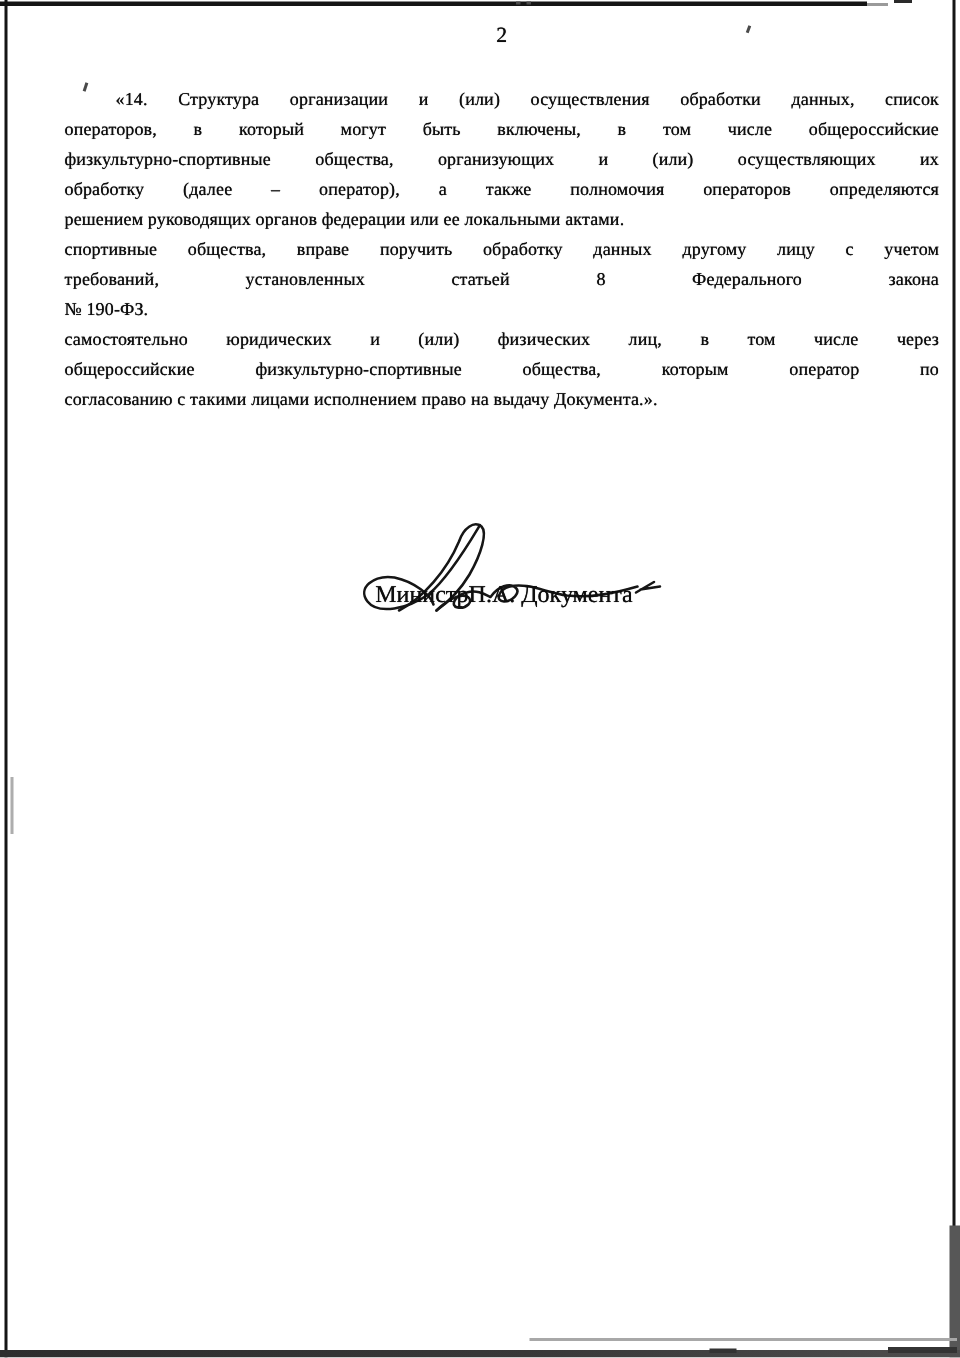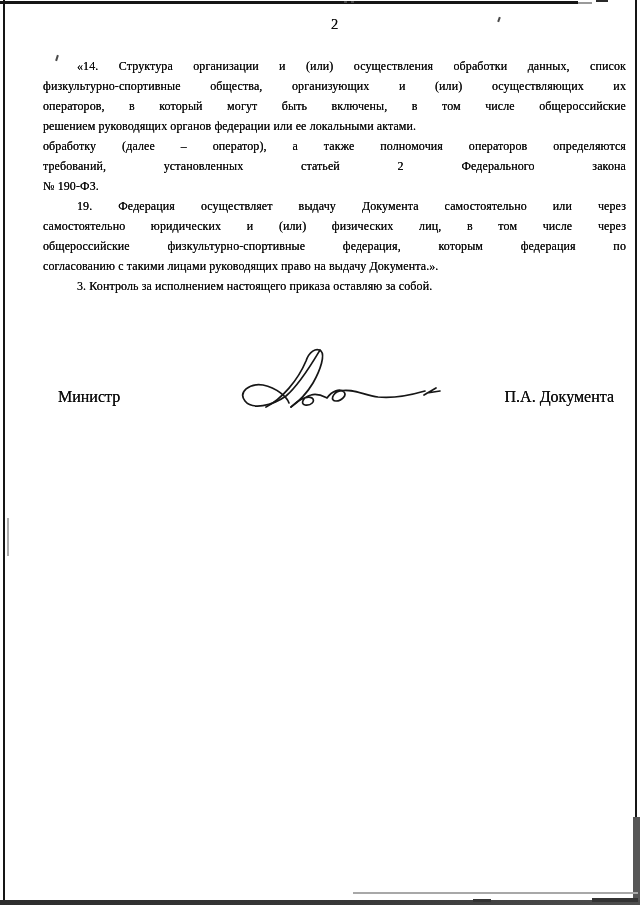--- a/index.html
+++ b/index.html
@@ -43,21 +43,21 @@
   }
   .line {
     height:20px; line-height:20px;
     text-align:justify; text-align-last:justify;
   }
   .line.first { text-indent:34px; }
   .line.last  { text-align-last:left; }
 
   .sig-row {
     position:absolute; left:43px; top:387px; width:583px;
-    display:flex; justify-content:space-between;
+    display:flex; justify-content:center;
     font-size:16px; line-height:20px;
   }
   .sig-title { padding-left:15px; }
   .sig-name  { padding-right:12px; }
 
   .signature-svg { position:absolute; left:228px; top:344px; width:215px; height:72px; }
 </style>
 </head>
 <body>
 
@@ -74,31 +74,30 @@
 <div class="speck speck-1"></div>
 <div class="speck speck-2"></div>
 <div class="speck speck-3"></div>
 <div class="speck speck-4"></div>
 <div class="speck speck-5"></div>
 
 <div class="page-number inked">2</div>
 
 <div class="doc-body inked">
     <div class="line first">«14. Структура организации и (или) осуществления обработки данных, список</div>
+    <div class="line">операторов, в который могут быть включены, в том числе общероссийские</div>
     <div class="line">физкультурно-спортивные общества, организующих и (или) осуществляющих их</div>
-    <div class="line">операторов, в который могут быть включены, в том числе общероссийские</div>
+    <div class="line">обработку (далее – оператор), а также полномочия операторов определяются</div>
     <div class="line last">решением руководящих органов федерации или ее локальными актами.</div>
-    <div class="line">обработку (далее – оператор), а также полномочия операторов определяются</div>
-    <div class="line">требований, установленных статьей 2 Федерального закона</div>
+    <div class="line">спортивные общества, вправе поручить обработку данных другому лицу с учетом</div>
+    <div class="line">требований, установленных статьей 8 Федерального закона</div>
     <div class="line last">№ 190-ФЗ.</div>
-    <div class="line first">19. Федерация осуществляет выдачу Документа самостоятельно или через</div>
     <div class="line">самостоятельно юридических и (или) физических лиц, в том числе через</div>
-    <div class="line">общероссийские физкультурно-спортивные федерация, которым федерация по</div>
-    <div class="line last">согласованию с такими лицами руководящих право на выдачу Документа.».</div>
-    <div class="line first last">3. Контроль за исполнением настоящего приказа оставляю за собой.</div>
+    <div class="line">общероссийские физкультурно-спортивные общества, которым оператор по</div>
+    <div class="line last">согласованию с такими лицами исполнением право на выдачу Документа.».</div>
   </div>
 
 <svg class="signature-svg" viewBox="0 0 215 72" fill="none" xmlns="http://www.w3.org/2000/svg">
   <g stroke="#161616" stroke-width="1.7" stroke-linecap="round" stroke-linejoin="round" fill="none">
     <path d="M 92 6 C 86 16, 72 40, 58 52 C 44 62, 24 66, 17 57 C 10 48, 21 39, 35 41 C 49 44, 59 53, 61 59"></path>
     <path d="M 38 63 C 54 55, 70 36, 78 17 C 81 8, 88 3, 93 7 C 97 11, 93 25, 85 39 C 79 49, 70 58, 63 63"></path>
     <path d="M 63 63 C 70 56, 79 51, 84 54 C 88 57, 83 62, 77 61 C 72 60, 75 53, 83 51 C 90 49, 95 52, 99 54 C 104 47, 112 44, 116 48 C 119 51, 114 57, 108 57 C 102 57, 104 49, 112 47 C 123 44, 136 51, 150 53 C 167 55, 183 51, 197 47"></path>
     <path d="M 196 51 L 208 44 M 199 49 L 212 47"></path>
   </g>
 </svg>

